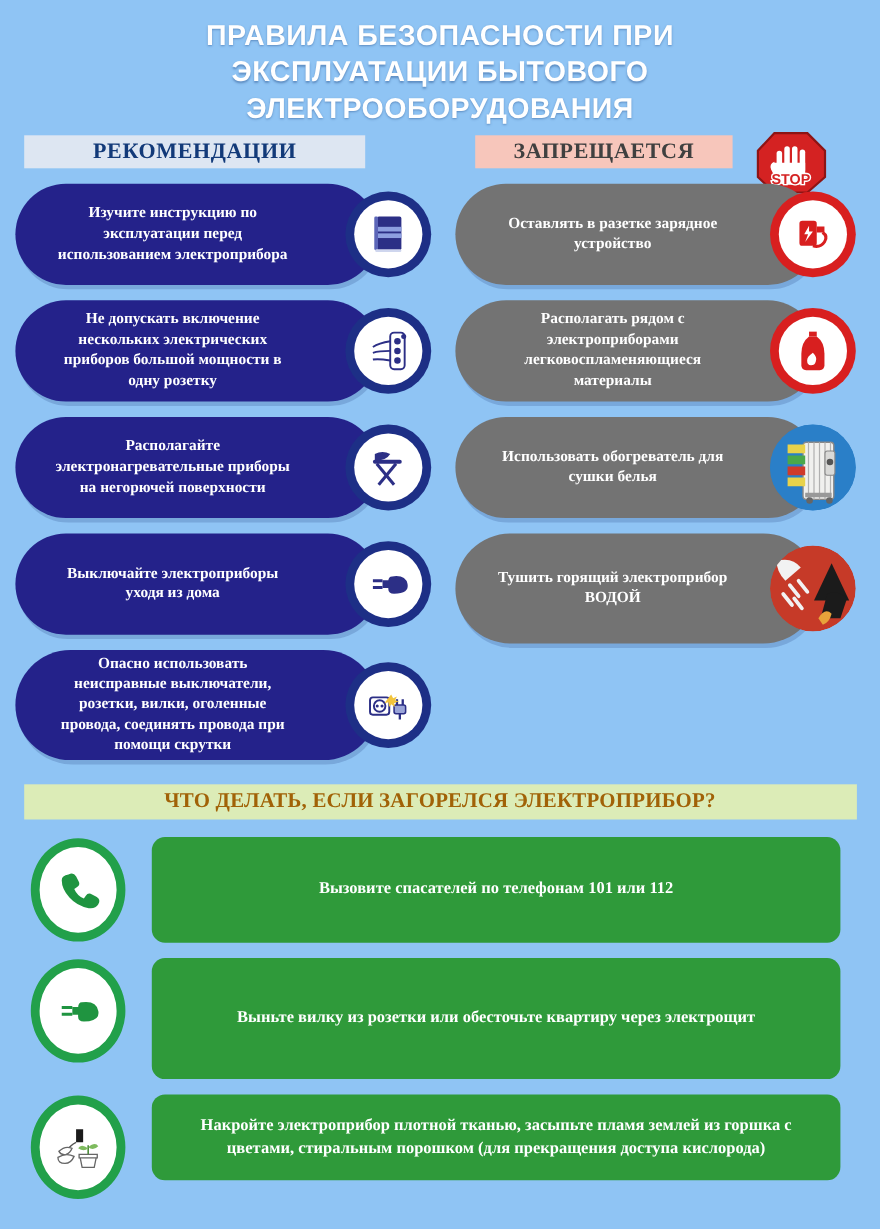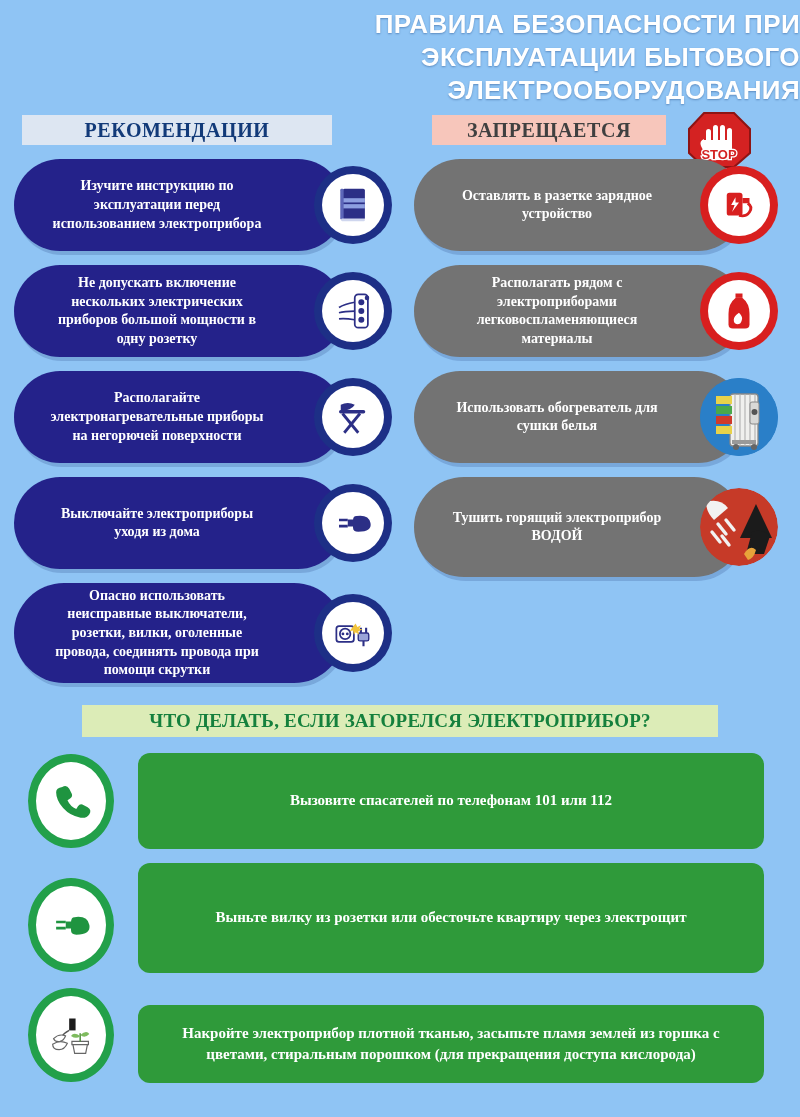--- a/index.html
+++ b/index.html
@@ -7,22 +7,22 @@
     width:800px;height:1117px;
     background:#8fc4f4;
     font-family:"Liberation Serif", serif;
     overflow:hidden;
     position:relative;
   }
   .poster{position:relative;width:800px;height:1117px;background:#8fc4f4;}
 
   
   .header{
-    padding-top:8px;
-    text-align:right;
+    padding-top:16px;
+    text-align:center;
   }
   .header h1{
     margin:0;
     font-family:"Liberation Sans", sans-serif;
     font-weight:bold;
     font-size:26px;
     line-height:1.26;
     color:#ffffff;
     letter-spacing:.4px;
     text-shadow:0 1px 2px rgba(30,70,130,.45);
@@ -132,36 +132,36 @@
   
   .h-a .card-body{height:92px;}
   .h-b .card-body{height:92px;}
   .h-c .card-body{height:92px;}
   .h-d .card-body{height:92px;}
   .h-e .card-body{height:100px;}
 
   
   .green-banner{
     margin:6px auto 0 auto;
-    width:636px;height:32px;
+    width:757px;height:32px;
     line-height:32px;
     background:#dcecb7;
-    color:#15803d;
+    color:#a16207;
     text-align:center;
     font-weight:bold;
     font-size:19px;
     letter-spacing:.2px;
   }
   .green-list{
     margin-top:16px;
     position:relative;
   }
   .grow{
     display:flex;
-    align-items:flex-end;
+    align-items:flex-start;
     margin-bottom:14px;
     padding-left:26px;
   }
   .grow-icon{
     width:90px;height:96px;
     flex:0 0 90px;
     display:flex;align-items:center;justify-content:center;
     margin-right:22px;
   }
   .gcircle{

